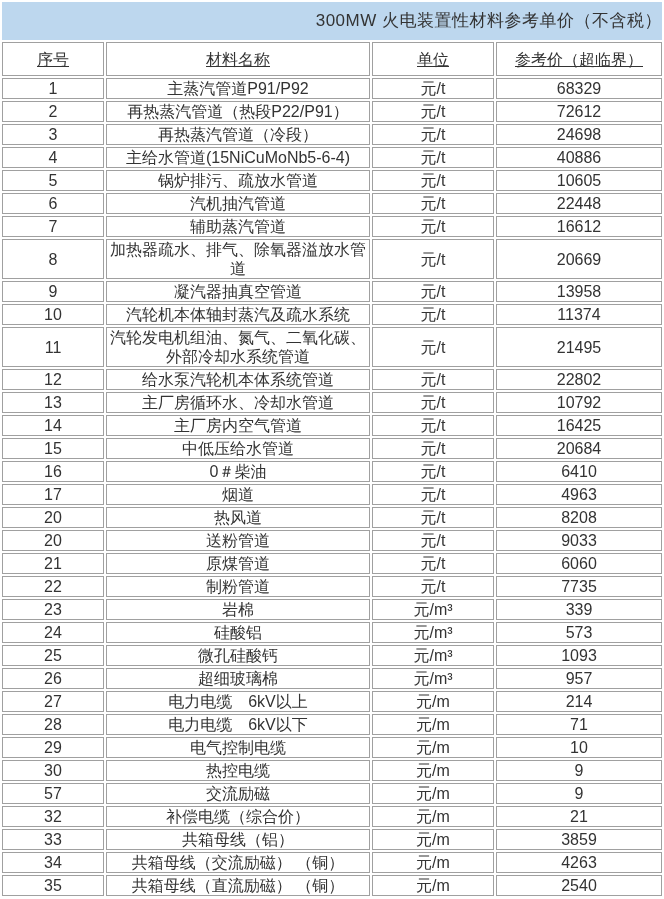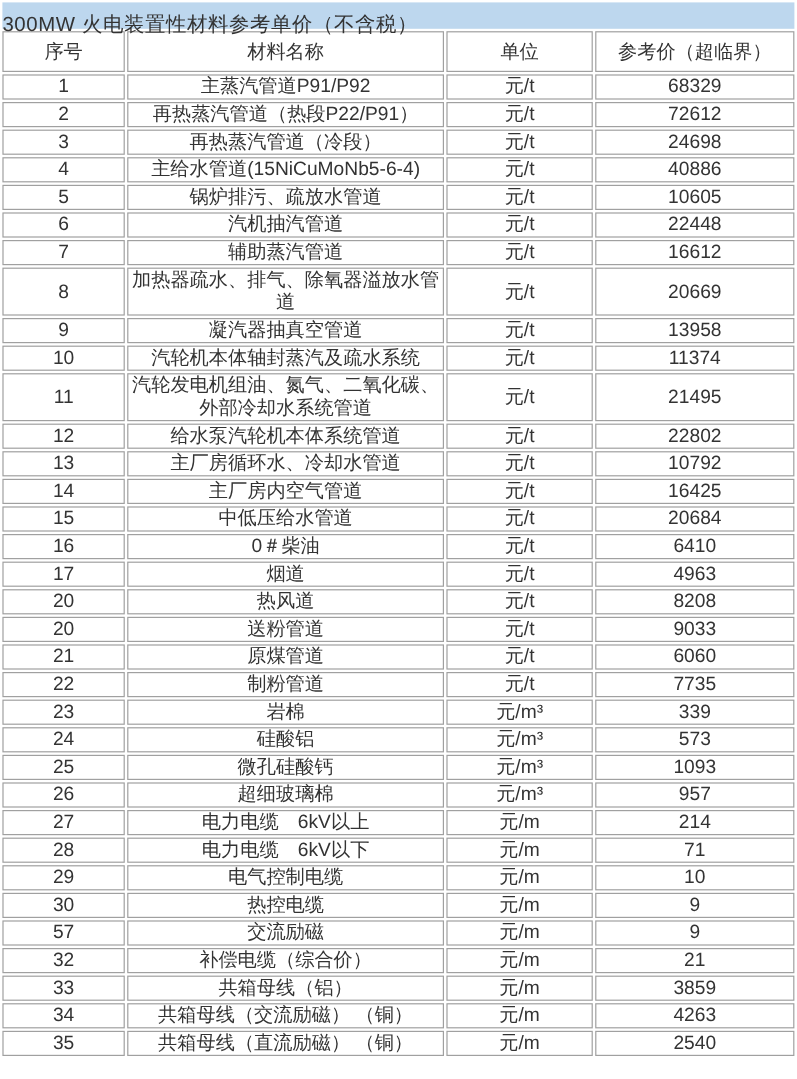--- a/index.html
+++ b/index.html
@@ -17,24 +17,24 @@
     color: var(--text-color);
   }
   .page {
     width: 664px;
     min-height: 899px;
     background: var(--page-bg);
     padding-top: 2px;
   }
   .title-bar {
     margin: 0 2px;
-    height: 22px;
+    height: 38px;
     line-height: 38px;
     background: var(--title-bg);
-    text-align: left;
+    text-align: right;
     font-size: 17px;
     letter-spacing: 0.5px;
   }
   table.price-table {
     width: 100%;
     border-collapse: separate;
     border-spacing: 2px;
     table-layout: fixed;
   }
   table.price-table th,
@@ -42,21 +42,21 @@
     border: 1px solid var(--cell-border);
     background: #FFFFFF;
     text-align: center;
     vertical-align: middle;
     padding: 0 3px;
     font-size: 16px;
     line-height: 19px;
     font-weight: 400;
     overflow: hidden;
   }
-  table.price-table th { height: 34px; }
+  table.price-table th { height: 34px; text-decoration: underline; }
   table.price-table td { height: 20px; }
   col.c-no    { width: 102px; }
   col.c-name  { width: 264px; }
   col.c-unit  { width: 122px; }
   col.c-price { width: auto;  }
 </style>
 </head>
 <body>
 
 <div class="page">

